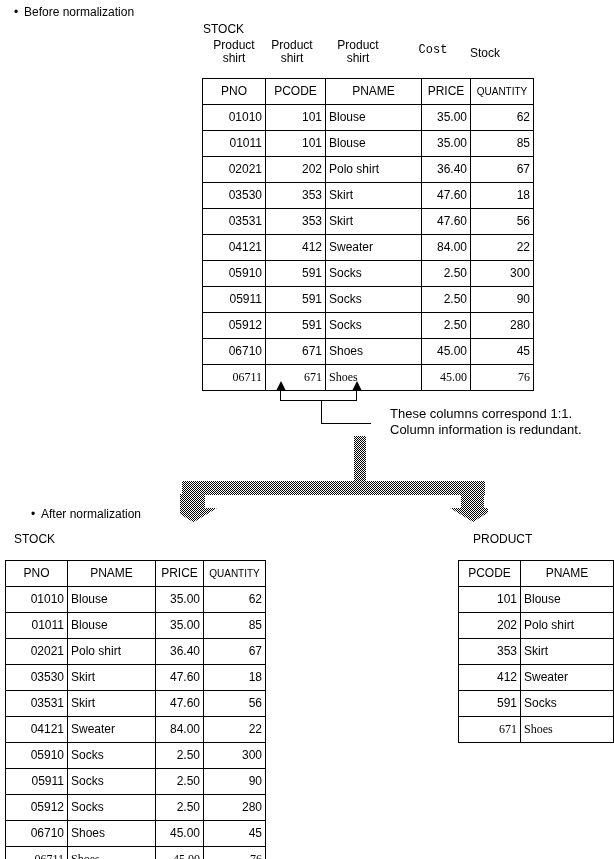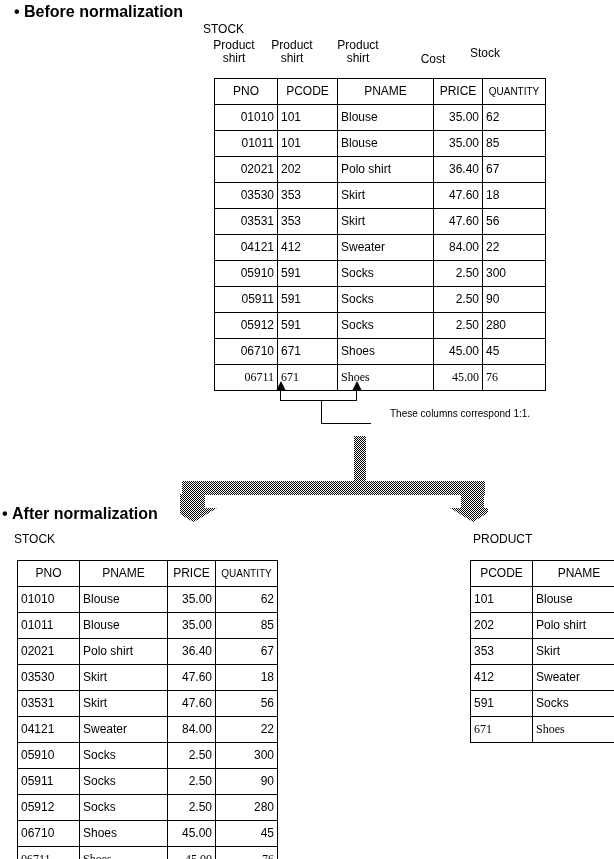--- a/index.html
+++ b/index.html
@@ -7,36 +7,35 @@
   body{
     width:614px;height:859px;position:relative;overflow:hidden;
     font-family:"Liberation Sans","DejaVu Sans",sans-serif;
     color:#000000;
     -webkit-font-smoothing:none;
   }
   .abs{position:absolute;}
 
   
   .bullet{
-    font-size:16px;line-height:14px;white-space:nowrap;font-weight:bold;
+    font-size:12px;line-height:14px;white-space:nowrap;
   }
   .bullet .dot{
     display:inline-block;width:10px;
   }
 
   
   .tbl-caption{font-size:12px;line-height:14px;white-space:nowrap;}
 
   
   table.grid{
     border-collapse:collapse;
     table-layout:fixed;
     font-size:12px;
     background:#5eead4;
-    margin-left:12px;
   }
   table.grid td,table.grid th{
     border:1px solid #000;
     padding:0 3px;
     height:24px;
     font-weight:normal;
     line-height:24px;
     overflow:hidden;
     white-space:nowrap;
     background:#ffffff;
@@ -45,21 +44,21 @@
   
   .topcap{
     border-top:4px solid #000;
   }
   .botcap{
     border-bottom:4px solid #000;
     font-family:Liberation Serif, serif;
   }
 
   
-  .c{text-align:left;}
+  .c{text-align:right;}
   .l{text-align:left;}
   .r{text-align:right;}
   td.hl,th.hl{
     background-color:#ffffff;
     background-image:
       repeating-conic-gradient(#000 0% 25%, #ffffff 0% 50%);
     background-size:2px 2px;
   }
 
   
@@ -99,21 +98,21 @@
   .ln{position:absolute;background:#000;}
   .uparrow{
     position:absolute;width:0;height:0;
     border-left:5px solid transparent;
     border-right:5px solid transparent;
     border-bottom:10px solid #000;
   }
 
   
   .note{
-    position:absolute;font-size:10px;line-height:16px;white-space:nowrap;
+    position:absolute;font-size:13px;line-height:16px;white-space:nowrap;
   }
 
   
   #bigarrow{position:absolute;left:180px;top:436px;width:308px;height:86px;}
   #bigarrow svg{display:block;}
 </style>
 </head>
 <body>
 
 <div class="abs bullet" style="left:14px;top:5px;">
@@ -127,21 +126,21 @@
   <div>shirt</div>
 </div>
 <div class="abs hdr-label" style="left:258px;top:39px;width:68px;">
   <div>Product</div>
   <div>shirt</div>
 </div>
 <div class="abs hdr-label" style="left:324px;top:39px;width:68px;">
   <div>Product</div>
   <div>shirt</div>
 </div>
-<div class="abs hdr-label" style="left:408px;top:53px;width:50px;">Cost</div>
+<div class="abs hdr-label" style="left:408px;top:44px;width:50px;font-family:Liberation Mono, monospace;">Cost</div>
 <div class="abs hdr-label" style="left:460px;top:47px;width:50px;">Stock</div>
 
 <table class="grid" id="tbl-before">
   <colgroup>
       <col class="c0">
       <col class="c1">
       <col class="c2">
       <col class="c3">
       <col class="c4">
     </colgroup>
@@ -238,20 +237,21 @@
 <div class="abs uparrow" style="left:276px;top:381px;"></div>
 <div class="abs uparrow" style="left:352px;top:381px;"></div>
 <div class="abs ln" style="left:280px;top:391px;width:1px;height:10px;"></div>
 <div class="abs ln" style="left:356px;top:391px;width:1px;height:10px;"></div>
 <div class="abs ln" style="left:280px;top:400px;width:77px;height:1px;"></div>
 <div class="abs ln" style="left:321px;top:400px;width:1px;height:24px;"></div>
 <div class="abs ln" style="left:321px;top:423px;width:50px;height:1px;"></div>
 
 <div class="note" style="left:390px;top:406px;">
   <div>These columns correspond 1:1.</div>
+  <div>Column information is redundant.</div>
 </div>
 
 <div id="bigarrow">
   <svg width="308" height="86" viewBox="0 0 308 86" xmlns="http://www.w3.org/2000/svg">
     <defs>
       <pattern id="dots" width="2" height="2" patternUnits="userSpaceOnUse">
         <rect x="0" y="0" width="1" height="1" fill="#000"></rect>
         <rect x="1" y="1" width="1" height="1" fill="#000"></rect>
       </pattern>
     </defs>
@@ -260,21 +260,21 @@
 
     <rect x="2" y="45" width="303" height="14" fill="url(#dots)"></rect>
 
     <polygon points="2,59 25,59 25,72 37,72 14,86 -9,72 2,72" fill="url(#dots)"></polygon>
     <polygon points="0,58 24,58 24,72 36,72 13,86 -10,72 0,72" fill="url(#dots)"></polygon>
 
     <polygon points="281,59 304,59 304,72 316,72 293,86 270,72 281,72" fill="url(#dots)"></polygon>
   </svg>
 </div>
 
-<div class="abs bullet" style="left:2px;top:507px;">
+<div class="abs bullet" style="left:31px;top:507px;">
   <span class="dot">•</span><span>After normalization</span>
 </div>
 
 <div class="abs tbl-caption" style="left:14px;top:532px;">STOCK</div>
 
 <table class="grid" id="tbl-stock">
   <colgroup>
       <col class="c0">
       <col class="c1">
       <col class="c2">

